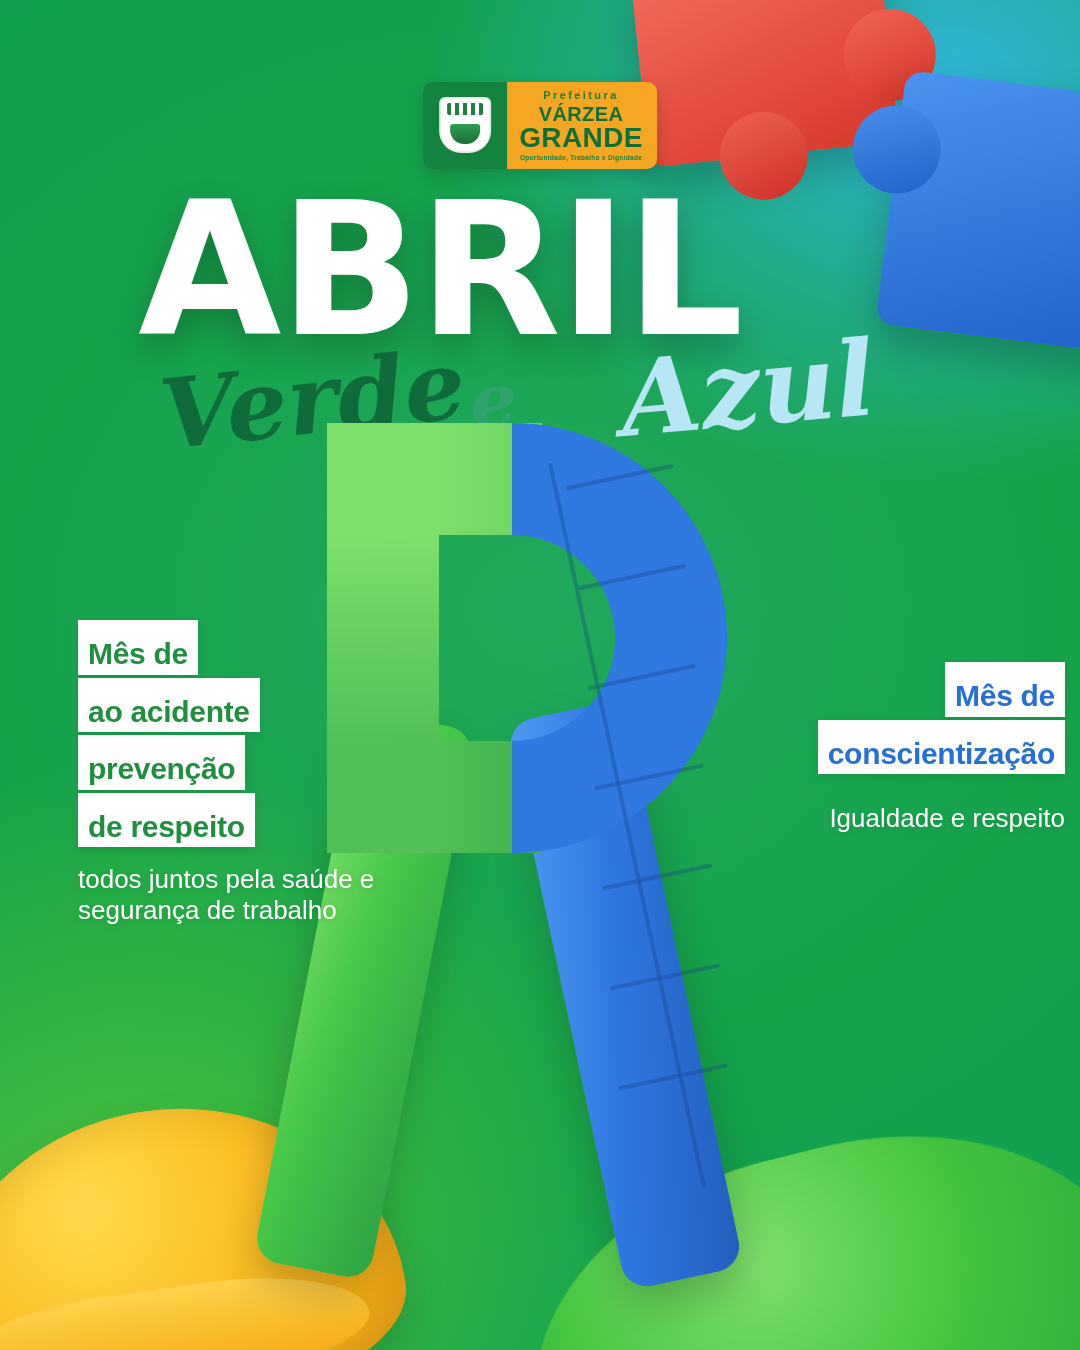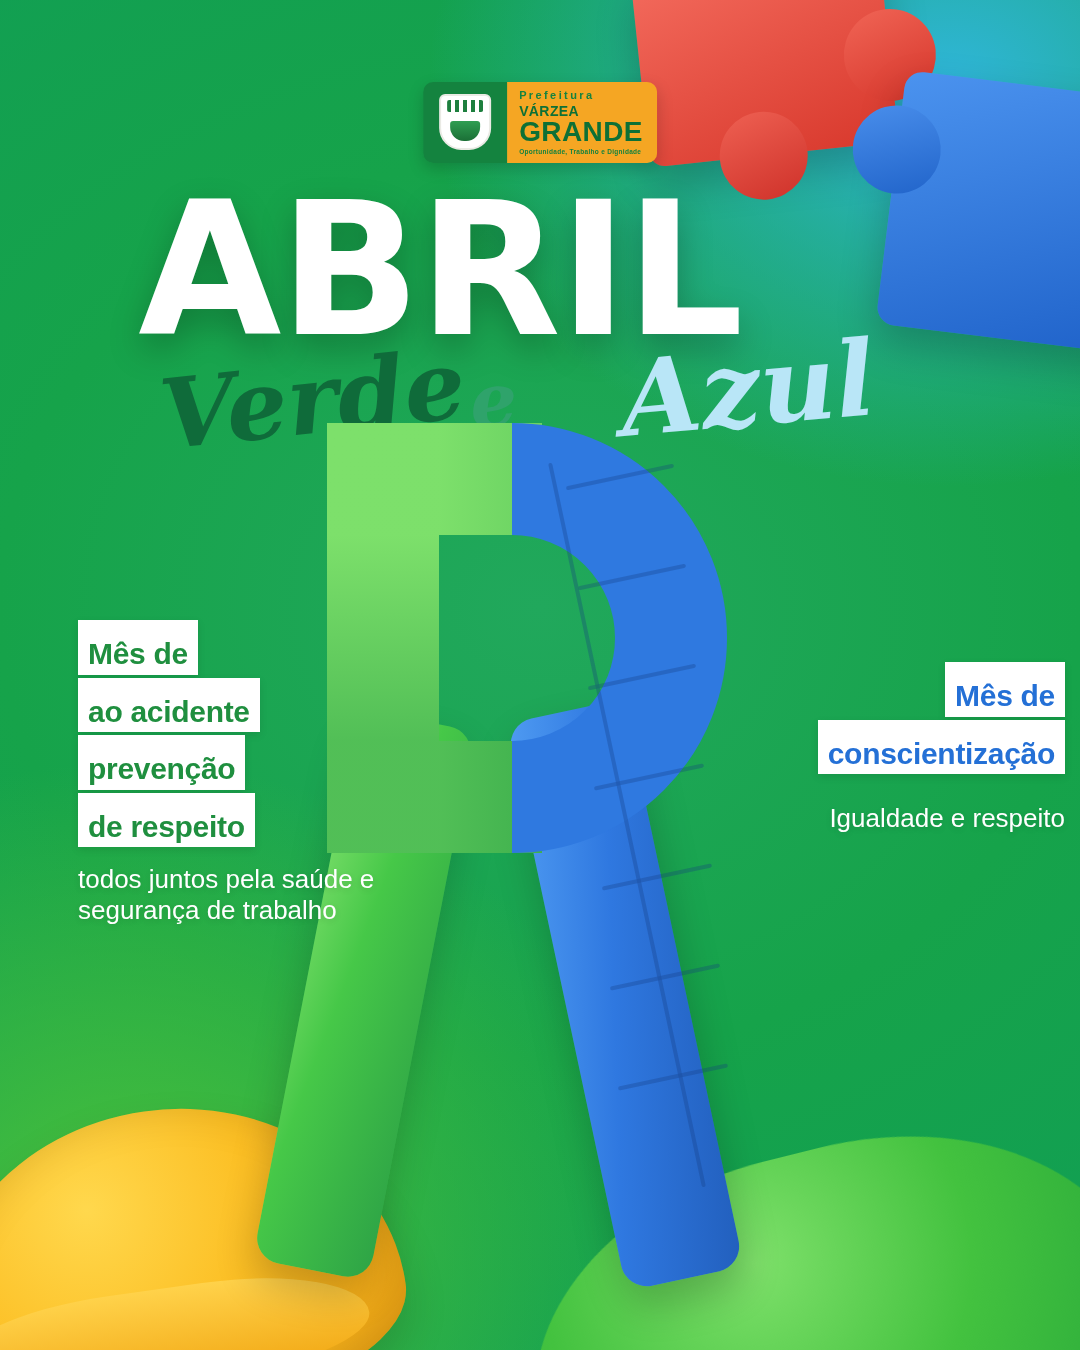--- a/index.html
+++ b/index.html
@@ -85,23 +85,24 @@
     border-radius:2px;
   }
   .crest:after{
     content:"";position:absolute;bottom:7px;left:9px;right:9px;height:20px;
     background:linear-gradient(180deg,#2f9e52,#1b6f36);
     border-radius:3px 3px 14px 14px;
   }
   .logo-text{
     background:#f5a623;padding:8px 14px 7px 12px;display:flex;flex-direction:column;justify-content:center;
     line-height:1;
+    align-items:center;
   }
   .logo-pref{font-size:11px;color:#14833f;letter-spacing:2.4px;font-weight:700;margin-bottom:3px;}
-  .logo-city{font-size:14px;color:#0e7036;font-weight:800;letter-spacing:.4px;}
+  .logo-city{font-size:20px;color:#0e7036;font-weight:800;letter-spacing:.4px;}
   .logo-city2{font-size:28px;color:#0e7036;font-weight:800;letter-spacing:.4px;}
   .logo-sub{font-size:6.5px;color:#14833f;font-weight:700;letter-spacing:.3px;margin-top:3px;}
 
   
   .headline{
     position:absolute;top:185px;left:0;width:880px;text-align:center;
   }
   .abril{
     font-size:185px;line-height:.92;font-weight:900;color:#ffffff;letter-spacing:-2px;
     font-family:"DejaVu Sans", sans-serif;

